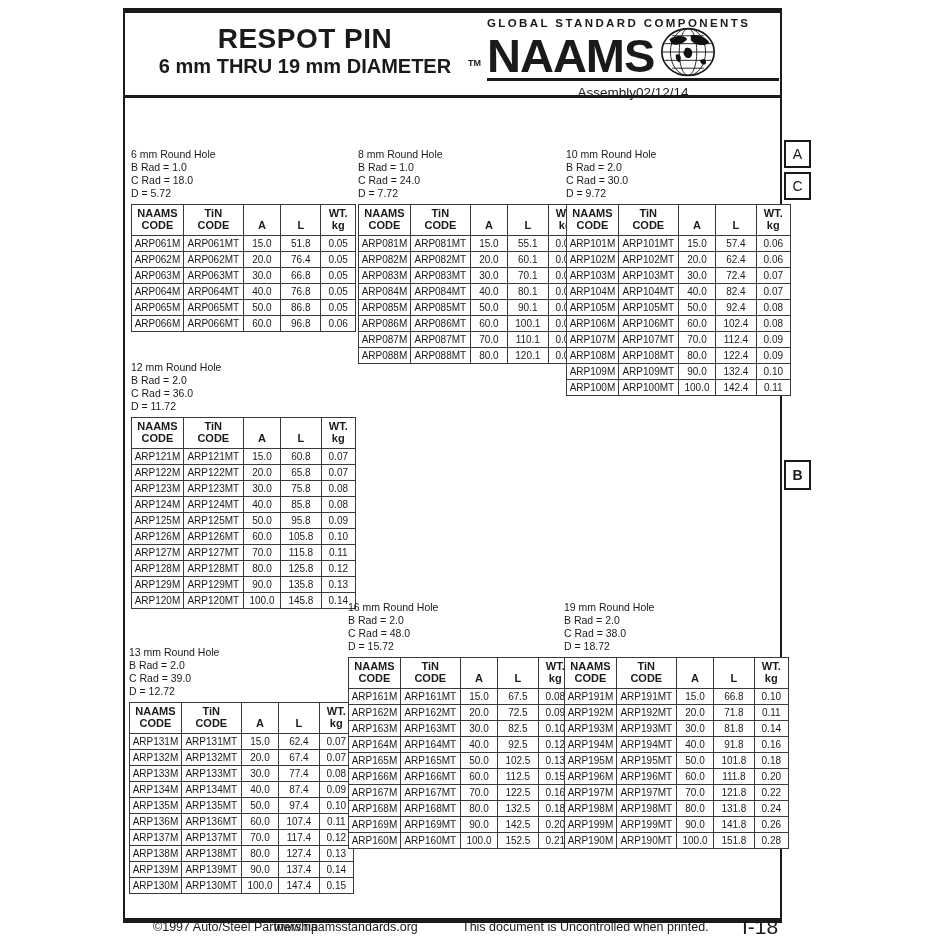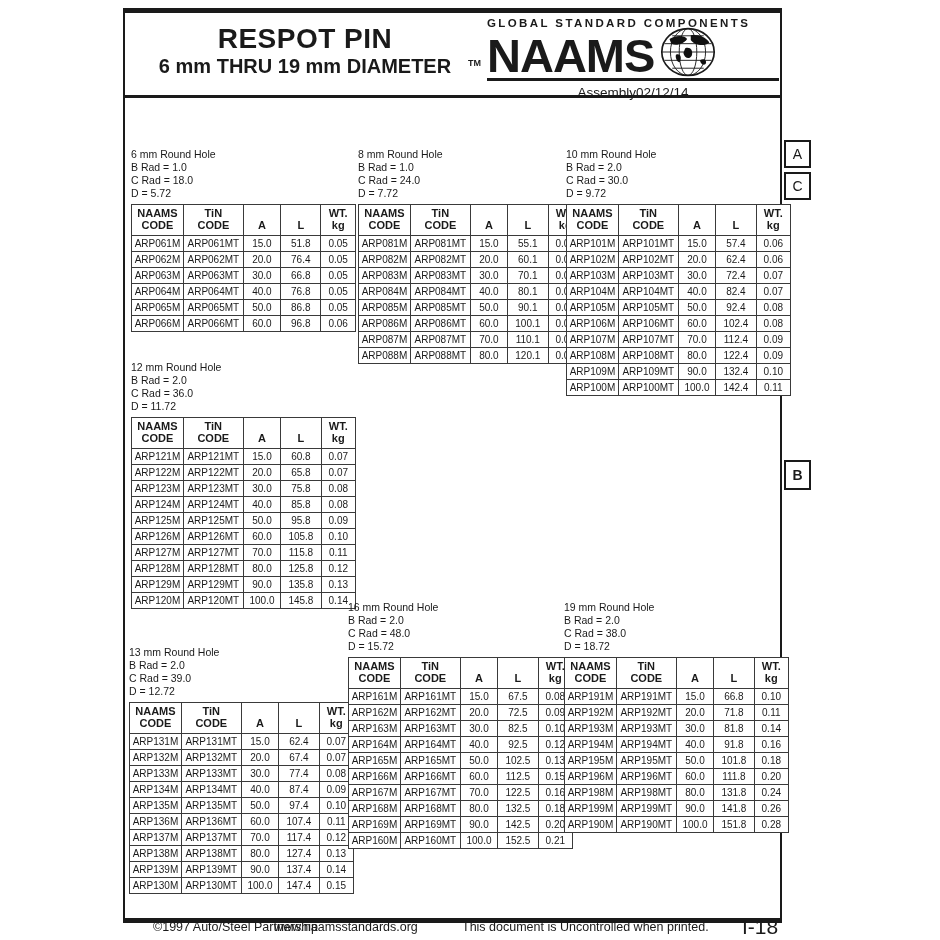--- a/index.html
+++ b/index.html
@@ -774,20 +774,27 @@
               <td>0.18</td>
             </tr>
             <tr>
               <td>ARP196M</td>
               <td>ARP196MT</td>
               <td>60.0</td>
               <td>111.8</td>
               <td>0.20</td>
             </tr>
             <tr>
+              <td>ARP197M</td>
+              <td>ARP197MT</td>
+              <td>70.0</td>
+              <td>121.8</td>
+              <td>0.22</td>
+            </tr>
+            <tr>
               <td>ARP198M</td>
               <td>ARP198MT</td>
               <td>80.0</td>
               <td>131.8</td>
               <td>0.24</td>
             </tr>
             <tr>
               <td>ARP199M</td>
               <td>ARP199MT</td>
               <td>90.0</td>

